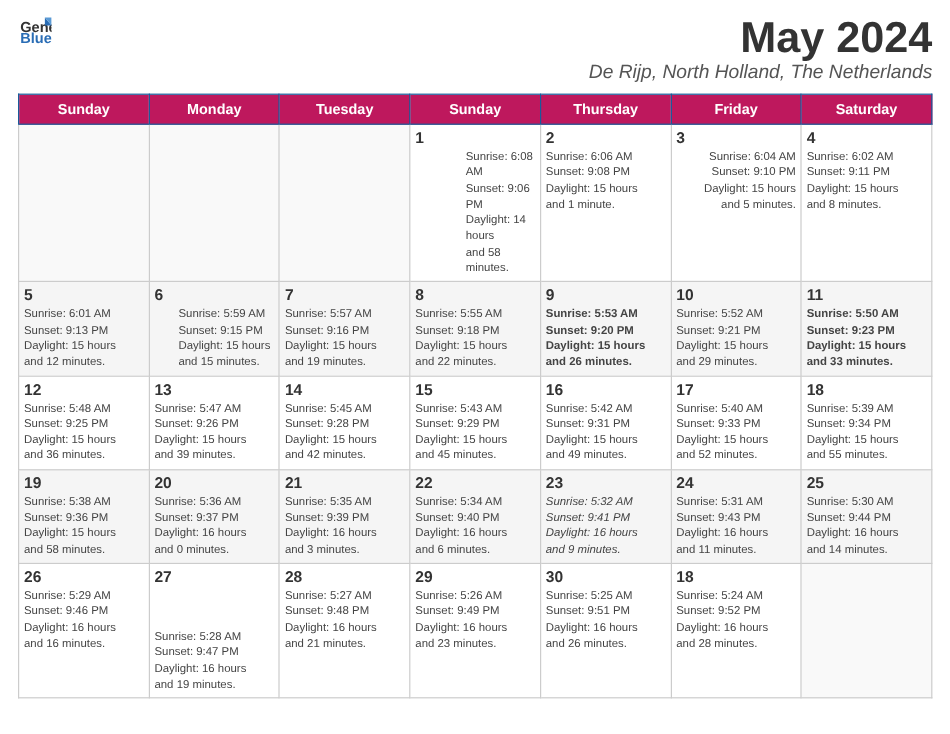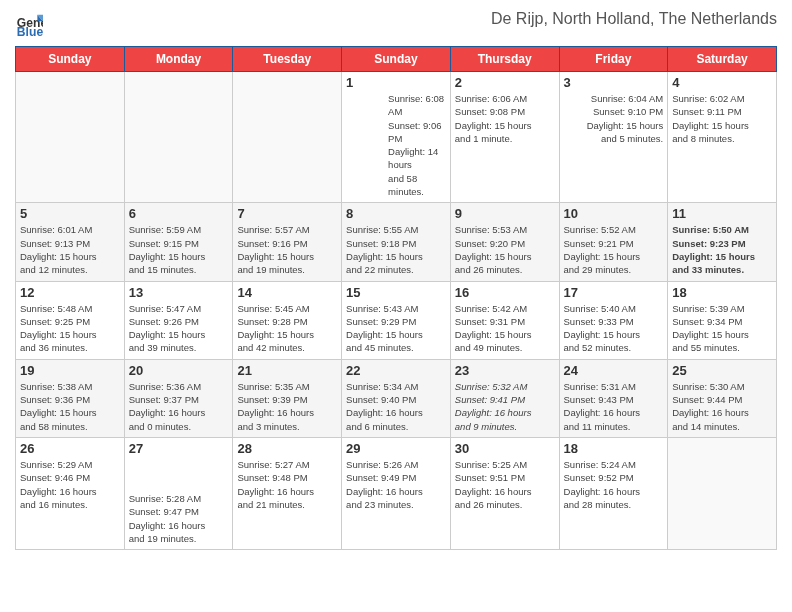--- a/index.html
+++ b/index.html
@@ -29,28 +29,29 @@
       text-align: right;
     }
     .month-title {
       font-size: 36px;
       font-weight: bold;
       color: #333;
     }
     .location {
       font-size: 16px;
       color: #555;
+      font-style: italic;
     }
     .calendar {
       width: 100%;
       border-collapse: collapse;
       border: 1px solid #ccc;
     }
     .calendar th {
-      background: #ef4444;
+      background: #be185d;
       color: #fff;
       font-size: 12px;
       padding: 5px 4px;
       text-align: center;
       border: 1px solid #1a5a9a;
       font-weight: bold;
     }
     .calendar td {
       width: 108px;
       vertical-align: top;
@@ -85,20 +86,21 @@
 <div class="header-area">
   <div class="logo">
     <svg class="logo-icon" viewBox="0 0 30 30">
       <text x="2" y="18" font-size="13" font-weight="bold" fill="#333">General</text>
       <text x="2" y="28" font-size="13" font-weight="bold" fill="#2a6db5">Blue</text>
       <polygon points="24,5 30,12 24,12" fill="#2a6db5"></polygon>
       <polygon points="24,5 30,5 30,12" fill="#5a9ad5"></polygon>
     </svg>
   </div>
   <div class="title-area">
+    <div class="month-title">May 2024</div>
     <div class="location">De Rijp, North Holland, The Netherlands</div>
   </div>
 </div>
 
 <table class="calendar">
   <thead>
     <tr>
       <th>Sunday</th>
       <th>Monday</th>
       <th>Tuesday</th>
@@ -145,42 +147,42 @@
       <tr class="row-alt">
         <td>
           <div class="day-number">5</div>
           <div class="day-info" style="white-space: pre-line;">Sunrise: 6:01 AM
 Sunset: 9:13 PM
 Daylight: 15 hours
 and 12 minutes.</div>
         </td>
         <td>
           <div class="day-number">6</div>
-          <div class="day-info" style="white-space: pre-line;">Sunrise: 5:59 AM
+          <div class="day-info" style="white-space: pre-line; margin-left: 20px;">Sunrise: 5:59 AM
 Sunset: 9:15 PM
 Daylight: 15 hours
 and 15 minutes.</div>
         </td>
         <td>
           <div class="day-number">7</div>
           <div class="day-info" style="white-space: pre-line;">Sunrise: 5:57 AM
 Sunset: 9:16 PM
 Daylight: 15 hours
 and 19 minutes.</div>
         </td>
         <td>
           <div class="day-number">8</div>
           <div class="day-info" style="white-space: pre-line;">Sunrise: 5:55 AM
 Sunset: 9:18 PM
 Daylight: 15 hours
 and 22 minutes.</div>
         </td>
         <td>
           <div class="day-number">9</div>
-          <div class="day-info" style="white-space: pre-line;">Sunrise: 5:53 AM
+          <div class="day-info" style="white-space: pre-line; font-weight: bold;">Sunrise: 5:53 AM
 Sunset: 9:20 PM
 Daylight: 15 hours
 and 26 minutes.</div>
         </td>
         <td>
           <div class="day-number">10</div>
           <div class="day-info" style="white-space: pre-line;">Sunrise: 5:52 AM
 Sunset: 9:21 PM
 Daylight: 15 hours
 and 29 minutes.</div>

